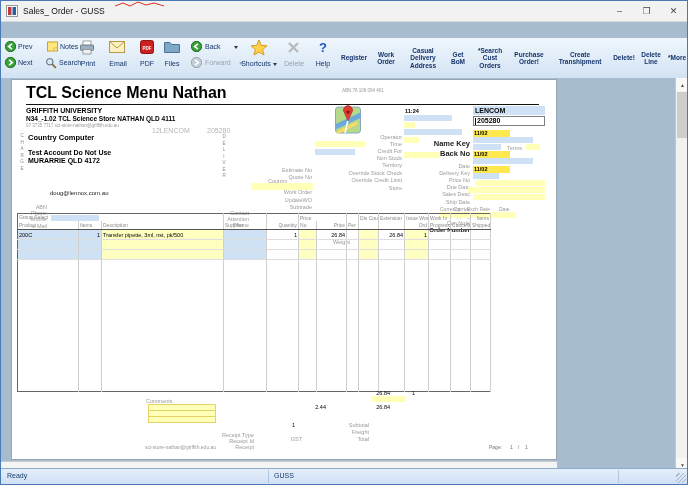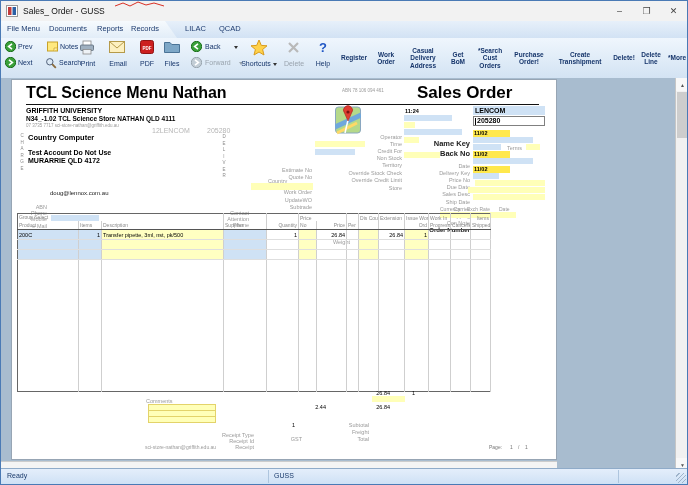--- a/index.html
+++ b/index.html
@@ -84,29 +84,20 @@
     <svg class="scribble" width="52" height="7">
       <path d="M1 5 L9 2 L16 5 L24 1 L32 4 L40 2 L50 5" stroke="#d93025" stroke-width="1" fill="none"></path>
     </svg>
     <div class="winbtns">
       <div class="winbtn">–</div>
       <div class="winbtn">❐</div>
       <div class="winbtn">✕</div>
     </div>
   </div>
 
-  <div class="menubar">
-    <div class="menutab"></div>
-    <span class="mitem" style="left:6px">File Menu</span>
-    <span class="mitem" style="left:48px">Documents</span>
-    <span class="mitem" style="left:96px">Reports</span>
-    <span class="mitem" style="left:130px">Records</span>
-    <span class="mitem" style="left:184px">LILAC</span>
-    <span class="mitem" style="left:218px">QCAD</span>
-  </div>
 
   <div class="toolbar">
 
     <svg class="abs" style="position:absolute;left:4px;top:3px" width="11" height="11">
       <circle cx="5.5" cy="5.5" r="5.2" fill="#3aa03a" stroke="#1d6e1d"></circle>
       <path d="M7 2.8 L3.6 5.5 L7 8.2" stroke="#fff" stroke-width="1.6" fill="none"></path>
     </svg>
     <span class="tb" style="left:17px;top:5px">Prev</span>
     <svg style="position:absolute;left:4px;top:19px" width="11" height="11">
       <circle cx="5.5" cy="5.5" r="5.2" fill="#3aa03a" stroke="#1d6e1d"></circle>
@@ -187,21 +178,20 @@
       <div class="action" style="width:28px">Delete Line</div>
       <div class="action" style="width:24px">*More</div>
     </div>
   </div>
 
   <div class="workspace">
     <div class="sheet">
 
       <div class="abs" style="left:14px;top:4px;font-size:16px;font-weight:bold">TCL Science Menu Nathan</div>
       <div class="abs" style="left:330px;top:8px;font-size:4.5px;color:#9a9a9a">ABN 78 106 094 461</div>
-      <div class="abs" style="left:405px;top:3px;font-size:17px;font-weight:bold">Sales Order</div>
       <div class="abs" style="left:14px;top:24px;width:513px;border-top:1.5px solid #111"></div>
       <div class="abs" style="left:14px;top:27px;font-size:7px;font-weight:bold">GRIFFITH UNIVERSITY</div>
       <div class="abs" style="left:14px;top:35px;font-size:6.5px;font-weight:bold">N34_-1.02 TCL Science Store NATHAN QLD 4111</div>
       <div class="abs" style="left:14px;top:43px;font-size:4.5px;color:#9a9a9a">07 3735 7717      sci-store-nathan@griffith.edu.au</div>
       <span class="abs" style="left:140px;top:47px;font-size:7px;color:#b5b5b5">12LENCOM</span>
       <span class="abs" style="left:195px;top:47px;font-size:7px;color:#b5b5b5">205280</span>
 
       <svg style="position:absolute;left:323px;top:25px" width="26" height="30">
         <rect x="0.5" y="2" width="25" height="26" rx="3" fill="#b5d98a" stroke="#8aa7c0"></rect>
         <path d="M0 22 L26 10" stroke="#6fa8dc" stroke-width="5" fill="none"></path>

